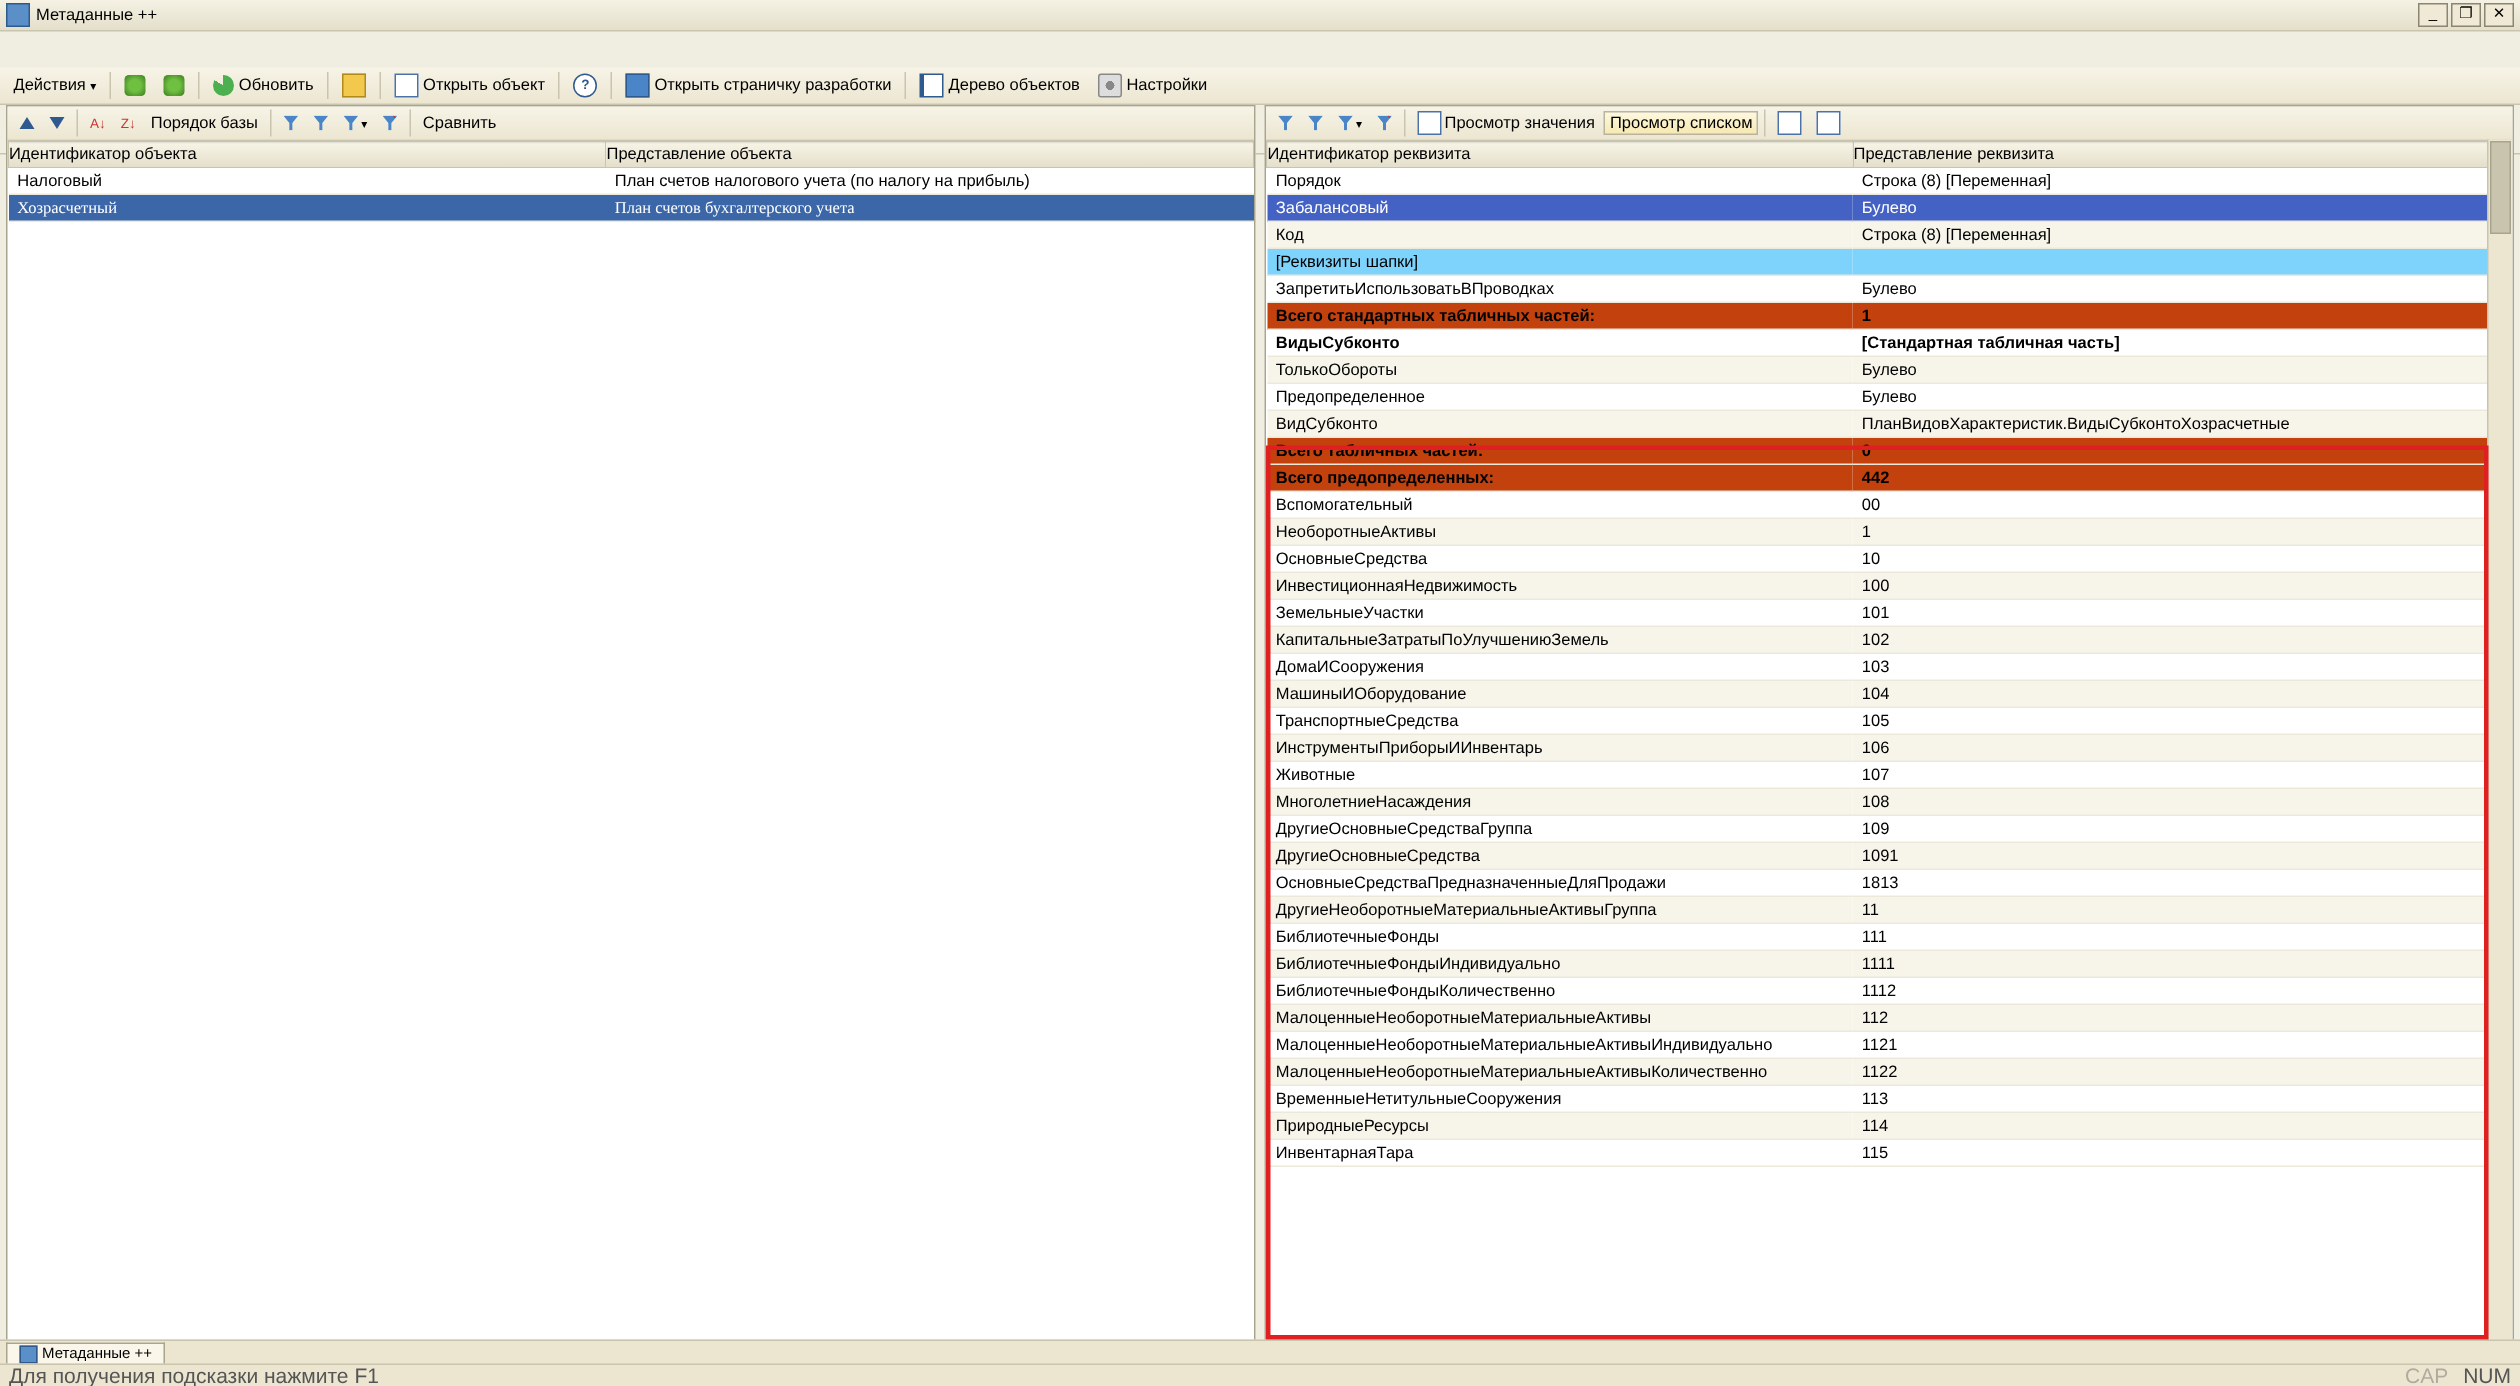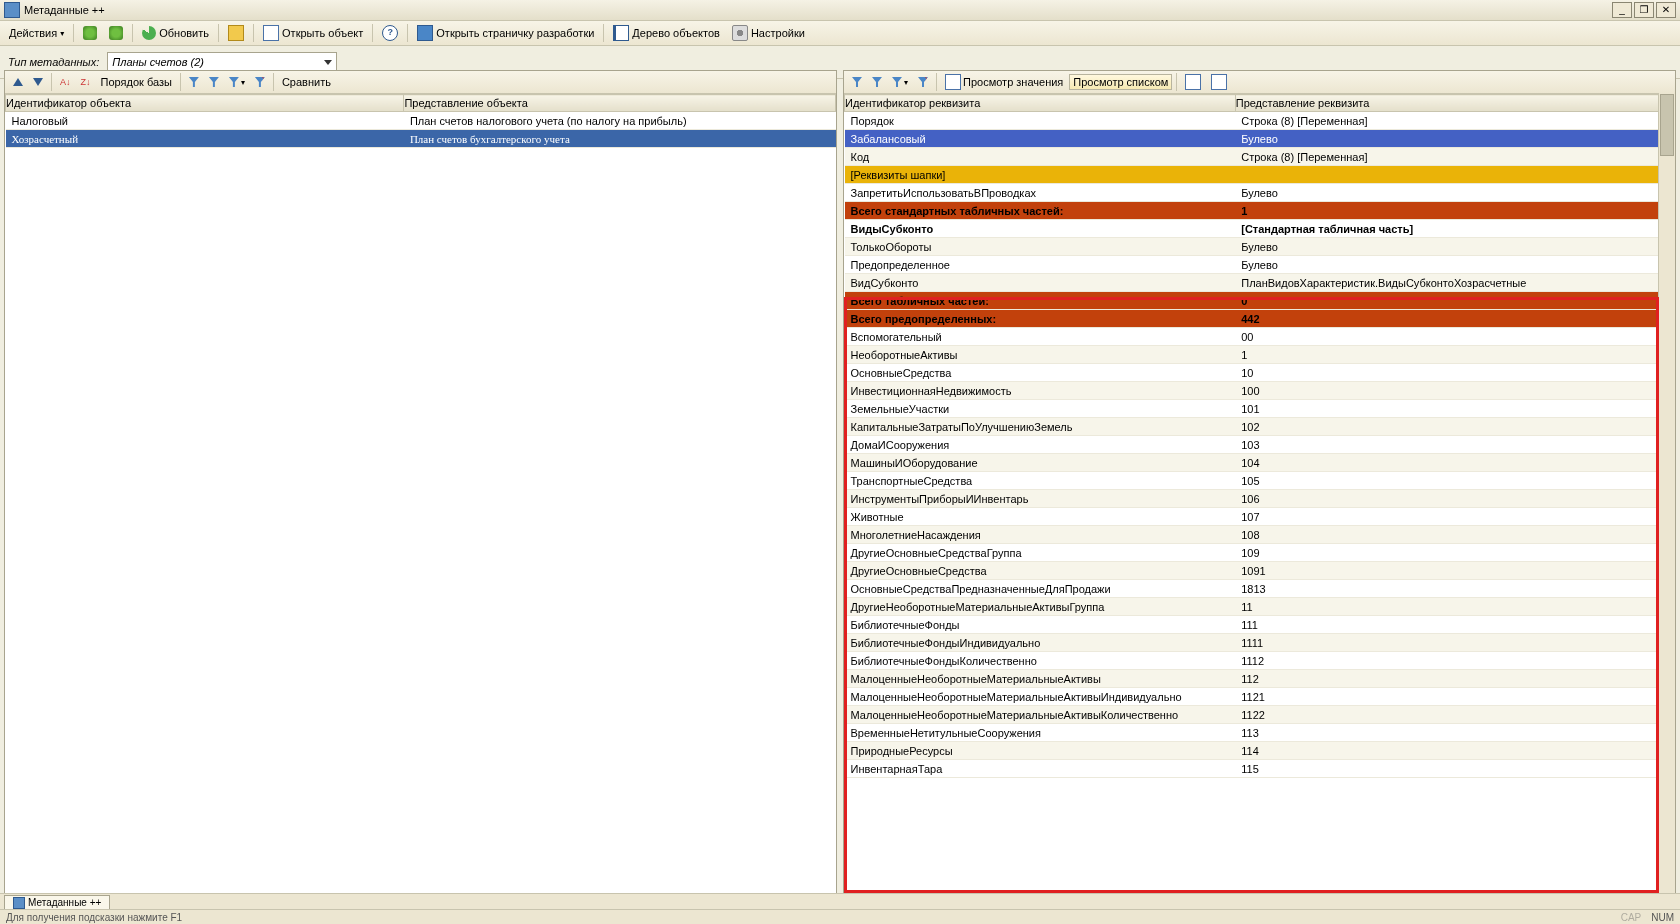--- a/index.html
+++ b/index.html
@@ -1,21 +1,21 @@
 <!DOCTYPE html>
 <html><head>
 <meta charset="utf-8">
 <style>
 html,body{margin:0;padding:0;font-family:Tahoma,Arial,sans-serif;font-size:11px;color:#000;background:#f0eee0;height:100%;overflow:hidden;}
 .title-bar{background:linear-gradient(#f5f2e5,#e4dfca);border-bottom:1px solid #c8c4ae;height:20px;display:flex;align-items:center;padding:0 4px;justify-content:space-between;}
 .title-left{display:flex;align-items:center;gap:4px;}
 .title-icon{width:14px;height:14px;background:#5b8fc7;border:1px solid #2f5a8f;}
 .wbtns{display:flex;gap:2px;}
 .wbtn{border:1px solid #8a8672;background:#efe9d5;width:18px;height:14px;display:flex;align-items:center;justify-content:center;font-size:10px;line-height:1;}
-.toolbar{background:linear-gradient(#f7f4e7,#ece6d1);border-bottom:1px solid #c8c4ae;height:24px;display:flex;align-items:center;padding:0 4px;gap:2px;}
+.toolbar{background:linear-gradient(#f7f4e7,#ece6d1);border-bottom:1px solid #c8c4ae;height:24px;display:flex;align-items:center;padding:0 4px;gap:2px;margin-top:24px;}
 .tb-btn{display:flex;align-items:center;gap:3px;padding:2px 4px;height:18px;border:1px solid transparent;border-radius:2px;}
 .tb-sep{width:1px;height:18px;background:#c8c4ae;margin:0 2px;}
 .tb-icon{width:14px;height:14px;display:inline-block;}
 .ic-green{background:radial-gradient(circle,#6fbf40 40%,#3a7a20 100%);border-radius:3px;}
 .ic-refresh{background:conic-gradient(#4caf50 0 300deg,transparent 0);border-radius:50%;}
 .ic-yellow{background:#f2c94c;border:1px solid #b28a1a;}
 .ic-doc{background:#fff;border:1px solid #4a72a8;}
 .ic-help{border:1px solid #2f5a8f;border-radius:50%;background:#fff;color:#2f5a8f;text-align:center;font-weight:bold;font-size:9px;line-height:12px;}
 .ic-blue{background:#4a86c7;border:1px solid #2f5a8f;}
 .ic-tree{background:linear-gradient(to right,#2f5a8f 2px,transparent 2px),linear-gradient(#fff,#fff);border:1px solid #2f5a8f;}
@@ -34,29 +34,29 @@
 .right-pane{flex:1;position:relative;}
 .pane-toolbar{background:linear-gradient(#f7f4e7,#ece6d1);border-bottom:1px solid #c8c4ae;height:22px;display:flex;align-items:center;padding:0 4px;gap:2px;flex-shrink:0;}
 .pt-btn{display:flex;align-items:center;gap:2px;padding:1px 3px;border:1px solid transparent;}
 .pt-btn.active{border:1px solid #b8b49e;background:linear-gradient(#fff8de,#f6e9b3);}
 .grid{flex:1;overflow:auto;}
 .grid table{width:100%;border-collapse:collapse;}
 .grid th{background:linear-gradient(#f7f4e7,#e4dfca);border:1px solid #c8c4ae;text-align:left;padding:2px 0;font-weight:normal;position:sticky;top:0;}
 .grid td{border-bottom:1px solid #ece9db;padding:1px 6px;height:15px;}
 .grid tr.sel td{background:#3b66a8;color:#fff;font-family:Liberation Serif, serif;}
 .grid tr.sel-blue td{background:#4461c4;color:#fff;}
-.grid tr.green td{background:#eab308;}
+.grid tr.green td{background:#7dd3fc;}
 .grid tr.cyan td{background:#c2410c;}
 .grid tr.bold td{font-weight:bold;}
 .grid tr.alt td{background:#f7f5ea;}
 .redbox{position:absolute;border:3px solid #e02020;pointer-events:none;z-index:5;}
 .bottom-tabs{position:absolute;bottom:14px;left:0;right:0;height:16px;background:#ece6d1;border-top:1px solid #c8c4ae;display:flex;align-items:center;padding:0 4px;}
 .btab{border:1px solid #a8a48e;border-bottom:none;background:#faf7ea;padding:0 8px;font-size:10px;display:flex;align-items:center;gap:3px;height:14px;}
 .btab .bicon{width:10px;height:10px;background:#5b8fc7;border:1px solid #2f5a8f;}
-.status-bar{position:absolute;bottom:0;left:0;right:0;height:14px;background:#ece6d1;border-top:1px solid #c8c4ae;display:flex;align-items:center;justify-content:space-between;padding:0 6px;font-size:10px;color:#555;}
+.status-bar{position:absolute;bottom:0;left:0;right:0;height:14px;background:#ece6d1;border-top:1px solid #c8c4ae;display:flex;align-items:center;justify-content:space-between;padding:0 6px;font-size:14px;color:#555;}
 .status-right{display:flex;gap:10px;}
 .scrollbar-v{width:16px;background:#ece6d1;border-left:1px solid #c8c4ae;position:absolute;right:0;top:22px;bottom:0;}
 .scrollbar-v .thumb{background:#c8c4ae;border:1px solid #a8a48e;margin:1px;height:60px;}
 </style>
 </head>
 <body>
 
 <div class="title-bar">
   <div class="title-left">
     <span class="title-icon"></span>

